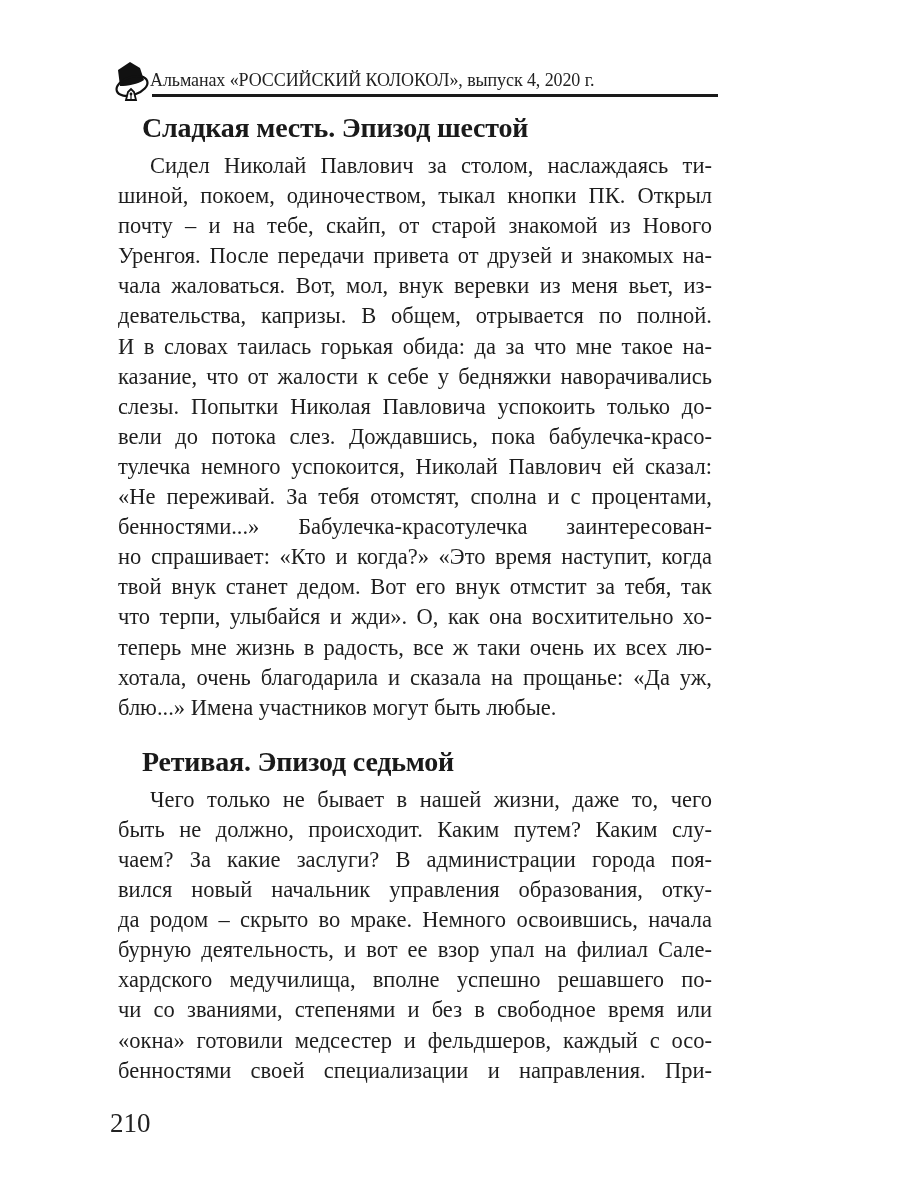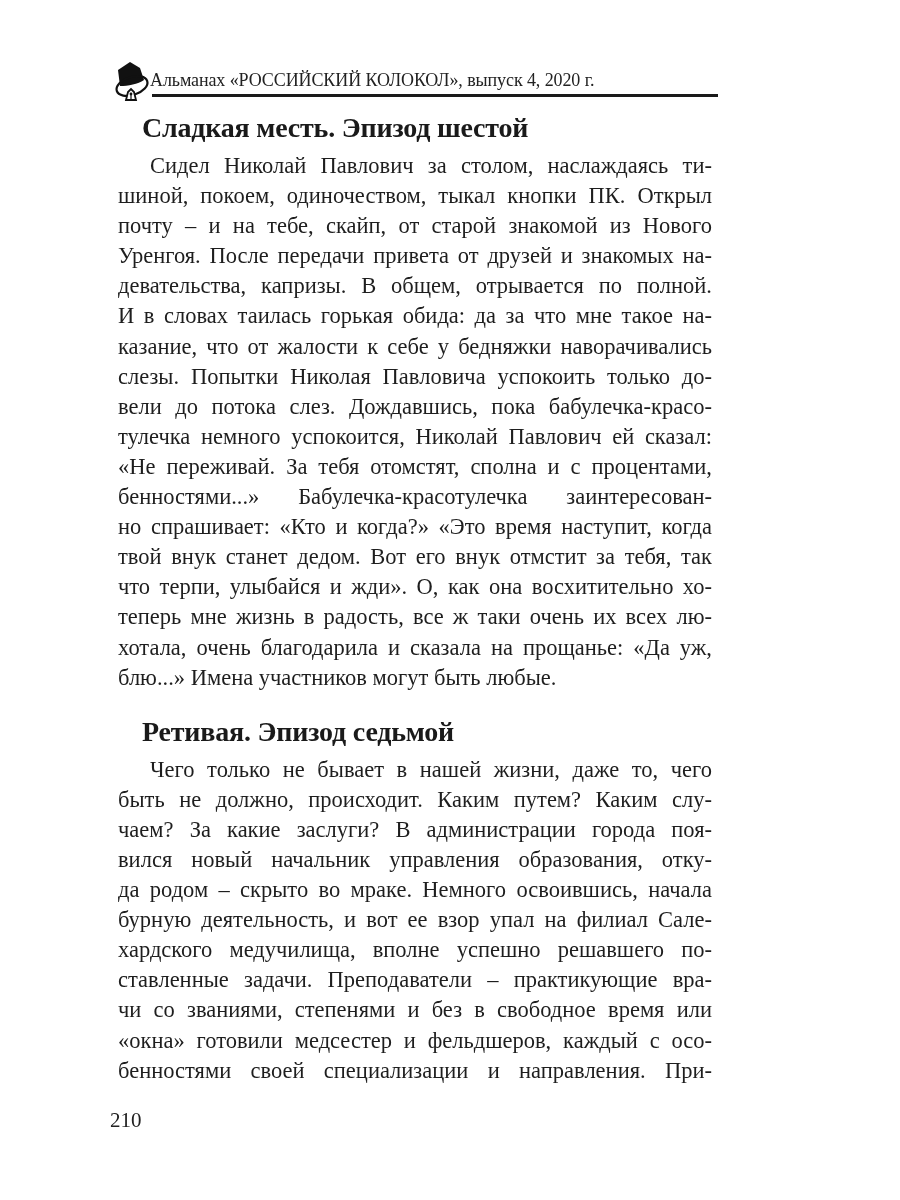--- a/index.html
+++ b/index.html
@@ -82,21 +82,21 @@
     .para .line.first {
       padding-left: 32px;
     }
     .para .line.last {
       text-align-last: left;
     }
     .page-number {
       position: absolute;
       left: 110px;
       top: 1108px;
-      font-size: 21px;
+      font-size: 27px;
       color: #222;
     }
   </style>
 </head>
 <body>
 
 <div class="page-header">
   <svg class="logo" viewBox="0 0 46 46" width="46" height="46">
     <path d="M8 14 L20 6 L30 12 L34 24 C28 28 18 30 10 30 Z" fill="#111"></path>
     <ellipse cx="22" cy="30" rx="16" ry="9" fill="none" stroke="#111" stroke-width="2.2" transform="rotate(-18 22 30)"></ellipse>
@@ -108,20 +108,21 @@
   <div class="header-rule"></div>
 </div>
 
 <div class="content">
   <h2 class="section-title">Сладкая месть. Эпизод шестой</h2>
   <p class="para">
     <span class="line first">Сидел Николай Павлович за столом, наслаждаясь ти-</span>
     <span class="line">шиной, покоем, одиночеством, тыкал кнопки ПК. Открыл</span>
     <span class="line">почту – и на тебе, скайп, от старой знакомой из Нового</span>
     <span class="line">Уренгоя. После передачи привета от друзей и знакомых на-</span>
+    <span class="line">чала жаловаться. Вот, мол, внук веревки из меня вьет, из-</span>
     <span class="line">девательства, капризы. В общем, отрывается по полной.</span>
     <span class="line">И в словах таилась горькая обида: да за что мне такое на-</span>
     <span class="line">казание, что от жалости к себе у бедняжки наворачивались</span>
     <span class="line">слезы. Попытки Николая Павловича успокоить только до-</span>
     <span class="line">вели до потока слез. Дождавшись, пока бабулечка-красо-</span>
     <span class="line">тулечка немного успокоится, Николай Павлович ей сказал:</span>
     <span class="line">«Не переживай. За тебя отомстят, сполна и с процентами,</span>
     <span class="line">бенностями...»   Бабулечка-красотулечка   заинтересован-</span>
     <span class="line">но спрашивает: «Кто и когда?» «Это время наступит, когда</span>
     <span class="line">твой внук станет дедом. Вот его внук отмстит за тебя, так</span>
@@ -133,20 +134,19 @@
 
   <h2 class="section-title second">Ретивая. Эпизод седьмой</h2>
   <p class="para">
     <span class="line first">Чего только не бывает в нашей жизни, даже то, чего</span>
     <span class="line">быть не должно, происходит. Каким путем? Каким слу-</span>
     <span class="line">чаем? За какие заслуги? В администрации города поя-</span>
     <span class="line">вился новый начальник управления образования, отку-</span>
     <span class="line">да родом – скрыто во мраке. Немного освоившись, начала</span>
     <span class="line">бурную деятельность, и вот ее взор упал на филиал Сале-</span>
     <span class="line">хардского медучилища, вполне успешно решавшего по-</span>
-    <span class="line">ставленные задачи. Преподаватели – практикующие вра-</span>
     <span class="line">чи со званиями, степенями и без в свободное время или</span>
     <span class="line">«окна» готовили медсестер и фельдшеров, каждый с осо-</span>
     <span class="line">бенностями своей специализации и направления. При-</span>
   </p>
 </div>
 
 <div class="page-number">210</div>
 
 </body></html>

